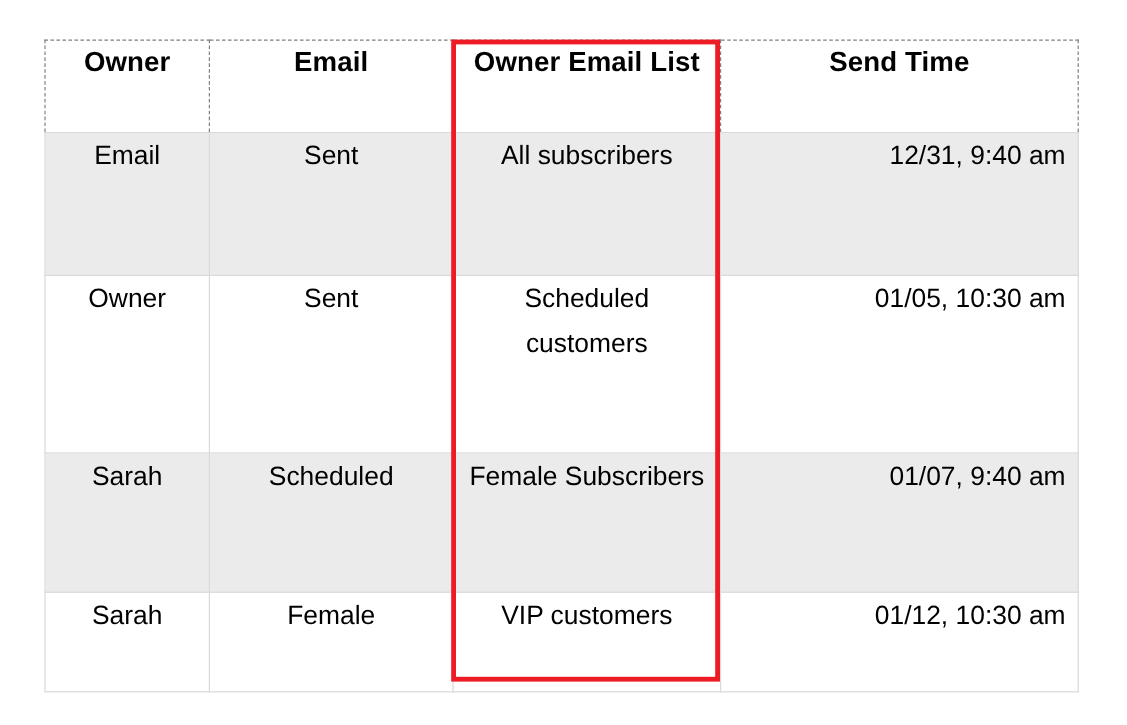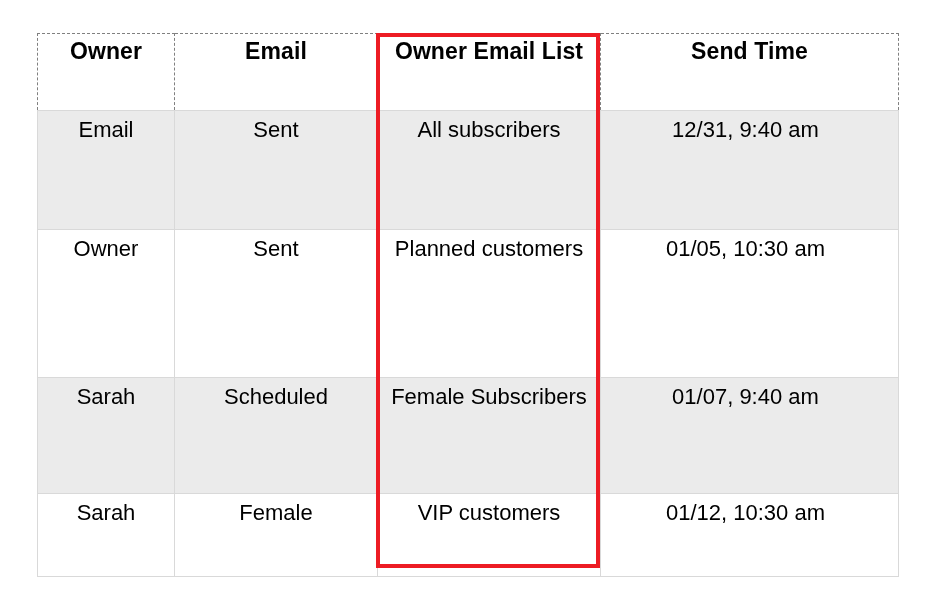--- a/index.html
+++ b/index.html
@@ -86,21 +86,21 @@
 
   tbody tr.row-shaded td { background: #ebebeb; }
   tbody tr.row-plain  td { background: #ffffff; }
 
   tbody tr.r1 td { height: 118px; }
   tbody tr.r2 td { height: 147px; }
   tbody tr.r3 td { height: 115px; }
   tbody tr.r4 td { height: 82px; }
 
   
-  tbody td.time-cell .cell-text { padding: 0 10px 0 2px; }
+  tbody td.time-cell .cell-text { padding: 0 10px 0 2px; text-align: right; }
 
   
   .highlight-box {
     position: absolute;
     left: 376px;
     top: 33px;
     width: 224px;
     height: 535px;
     border: 4px solid #ED1C24;
     box-sizing: border-box;
@@ -157,21 +157,21 @@
         </tr>
 
         <tr class="row-plain r2">
           <td>
             <span class="cell-text">Owner</span>
           </td>
           <td>
             <span class="cell-text">Sent</span>
           </td>
           <td>
-            <span class="cell-text">Planned customers</span>
+            <span class="cell-text">Scheduled customers</span>
           </td>
           <td class="time-cell">
             <span class="cell-text">01/05, 10:30 am</span>
           </td>
         </tr>
 
         <tr class="row-shaded r3">
           <td>
             <span class="cell-text">Sarah</span>
           </td>

